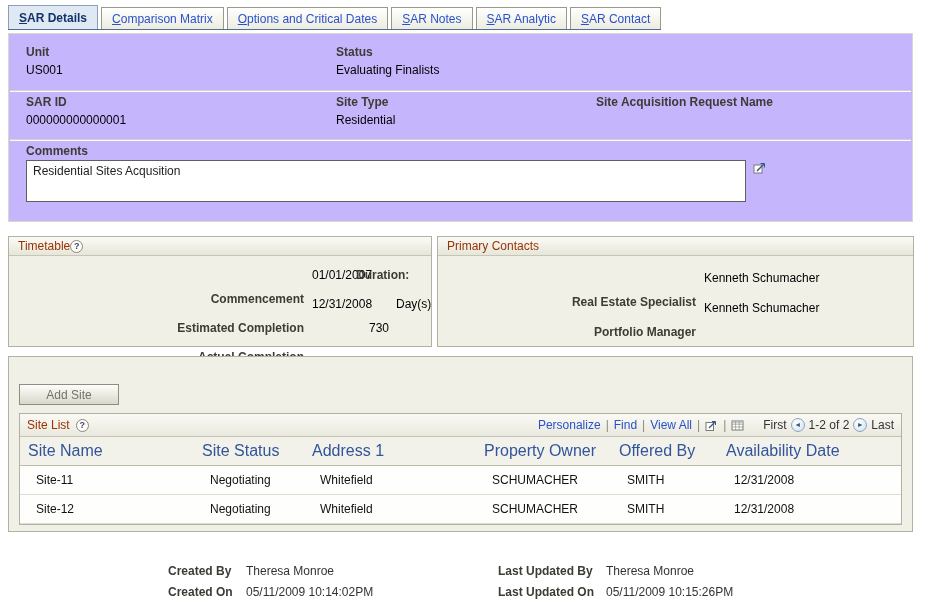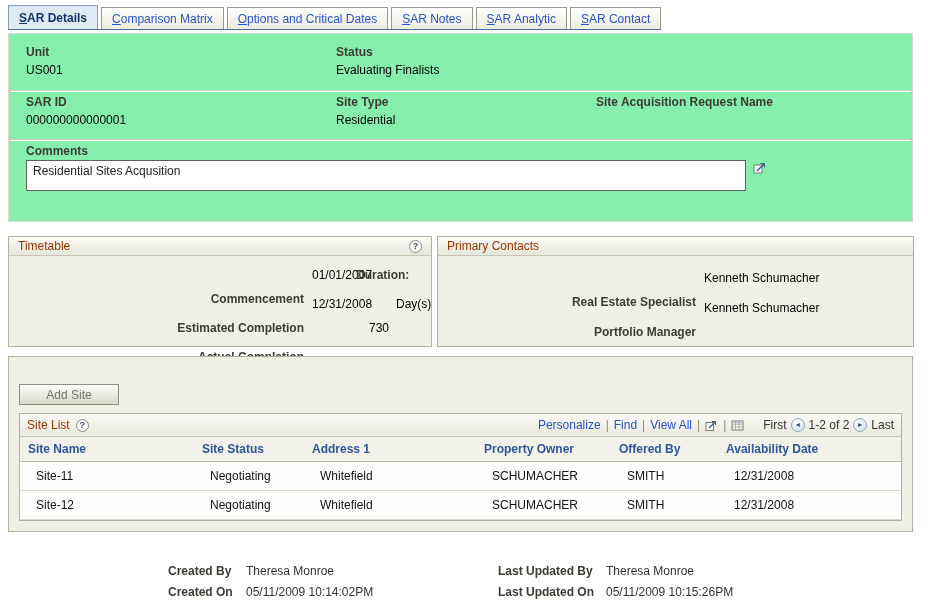--- a/index.html
+++ b/index.html
@@ -8,47 +8,47 @@
 
   
   .tabbar { position:absolute; left:8px; top:5px; display:flex; align-items:flex-end; gap:3px; border-bottom:1px solid #4f6d96; padding-bottom:0; }
   .tab { border:1px solid #9a9a8c; border-bottom:none; background:linear-gradient(#ffffff,#ececdf); padding:4px 10px 3px; cursor:pointer; white-space:nowrap; }
   .tab .tab-label { display:inline-block; color:#2952cc; }
   .tab .tab-label::first-letter { text-decoration:underline; }
   .tab.active { background:#dfe9f4; border-color:#8ba0b8; padding:5px 10px 4px; }
   .tab.active .tab-label { color:#13336b; font-weight:bold; }
 
   
-  .main-panel { position:absolute; left:8px; top:33px; width:905px; height:189px; background:#86efac; border:1px solid #d9d8cc; }
+  .main-panel { position:absolute; left:8px; top:33px; width:905px; height:189px; background:#c4b5fd; border:1px solid #d9d8cc; }
   .sep { position:absolute; left:1px; right:1px; border-top:1px solid #d3d2c5; border-bottom:1px solid #fbfbf8; }
   .field { position:absolute; }
   .lbl { font-weight:bold; color:#3c3c34; }
   .val { color:#000; margin-top:4px; }
-  .comments-area { position:absolute; left:17px; top:126px; width:720px; height:31px; background:#fff; border:1px solid #5f5f5f; font-family:"Liberation Sans", sans-serif; font-size:12px; color:#222; padding:3px 6px; resize:none; }
+  .comments-area { position:absolute; left:17px; top:126px; width:720px; height:42px; background:#fff; border:1px solid #5f5f5f; font-family:"Liberation Sans", sans-serif; font-size:12px; color:#222; padding:3px 6px; resize:none; }
   .icon-btn { display:inline-block; cursor:pointer; line-height:0; }
 
   
   .groupbox { position:absolute; background:#f1f0e7; border:1px solid #b2b1a2; }
-  .groupbox-header { height:19px; display:flex; align-items:center; padding:0 9px; background:linear-gradient(#fbfaf6,#e7e6da); border-bottom:1px solid #c6c5b6; color:#993300;justify-content:space-between; }
+  .groupbox-header { height:19px; display:flex; align-items:center; padding:0 9px; background:linear-gradient(#fbfaf6,#e7e6da); border-bottom:1px solid #c6c5b6; color:#993300; }
   .help-icon { display:inline-block; width:13px; height:13px; border-radius:50%; border:1px solid #8a8a7c; background:#fdfdfa; color:#44446b; font-size:9px; font-weight:bold; line-height:11px; text-align:center; cursor:pointer; }
   .abs { position:absolute; }
   .r { text-align:right;margin-top:24px; }
 
   
   .add-btn { position:absolute; left:10px; top:27px; width:100px; height:21px; background:linear-gradient(#fdfdfb,#d9d8cb); border:1px solid #8f8f80; color:#747464; font-family:"Liberation Sans", sans-serif; font-size:12px; cursor:pointer; }
   .grid { position:absolute; left:10px; top:56px; width:883px; background:#fff; border:1px solid #b2b1a2; }
   .gridbar { height:23px; display:flex; align-items:center; padding:0 7px; background:linear-gradient(#faf9f4,#eae9df); border-bottom:1px solid #c4c3b4; }
   .gridbar .title { color:#993300; margin-right:6px; }
   .gridbar .links { margin-left:auto; display:flex; align-items:center; gap:5px; }
   .glink { color:#2952cc; cursor:pointer; }
   .pipe { color:#8b8b7d; }
   .pager { display:flex; align-items:center; gap:4px; margin-left:14px; color:#333; }
   .pager-arrow { display:inline-block; width:14px; height:14px; border-radius:50%; background:radial-gradient(circle at 35% 30%, #ffffff, #cfe0f0); border:1px solid #8fa5bd; color:#35567e; font-size:7px; line-height:12px; text-align:center; cursor:pointer; }
   table.sitegrid { width:100%; border-collapse:collapse; table-layout:fixed; }
-  table.sitegrid th { padding:5px 8px; text-align:left; color:#31549b; font-weight:bold; font-size:12px; background:#f3f2ea; border-bottom:1px solid #bcbbac; cursor:pointer; }
+  table.sitegrid th { padding:5px 8px; text-align:left; color:#31549b; font-weight:normal; font-size:16px; background:#f3f2ea; border-bottom:1px solid #bcbbac; cursor:pointer; }
   table.sitegrid td { padding:7px 16px; font-size:12px; color:#111; border-bottom:1px solid #dddccf; background:#fefefc; }
 
   
   .foot-block { position:absolute; top:561px; }
   .foot-row { display:flex; line-height:21px; }
   .foot-row .lbl { margin-right:8px; }
   .foot-val { color:#333; }
 </style>
 </head>
 <body>

